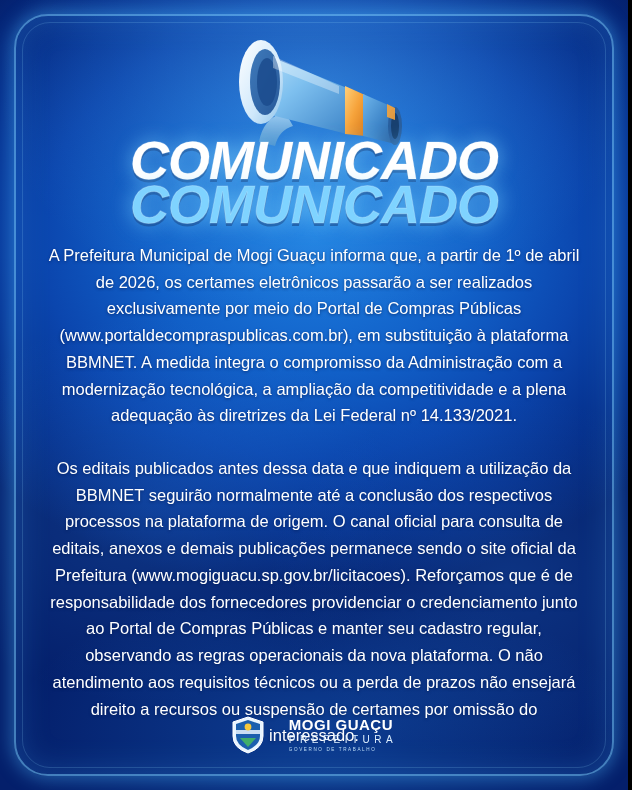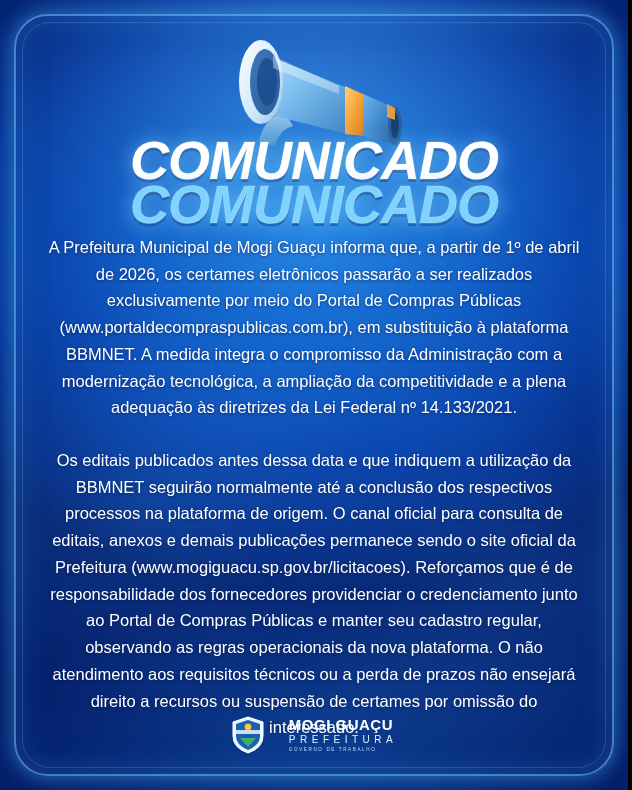--- a/index.html
+++ b/index.html
@@ -118,21 +118,21 @@
     left: 46px;
     right: 46px;
     top: 234px;
     color: #ffffff;
     text-align: center;
     font-size: 16.5px;
     line-height: 1.62;
     text-shadow: 0 1px 3px rgba(2,26,80,0.65);
   }
   .body-text p {
-    margin: 0 0 26px 0;
+    margin: 8px 0 26px 0;
   }
   .body-text p:last-child {
     margin-bottom: 0;
   }
 
   .footer {
     position: absolute;
     left: 0;
     right: 0;
     bottom: 36px;

